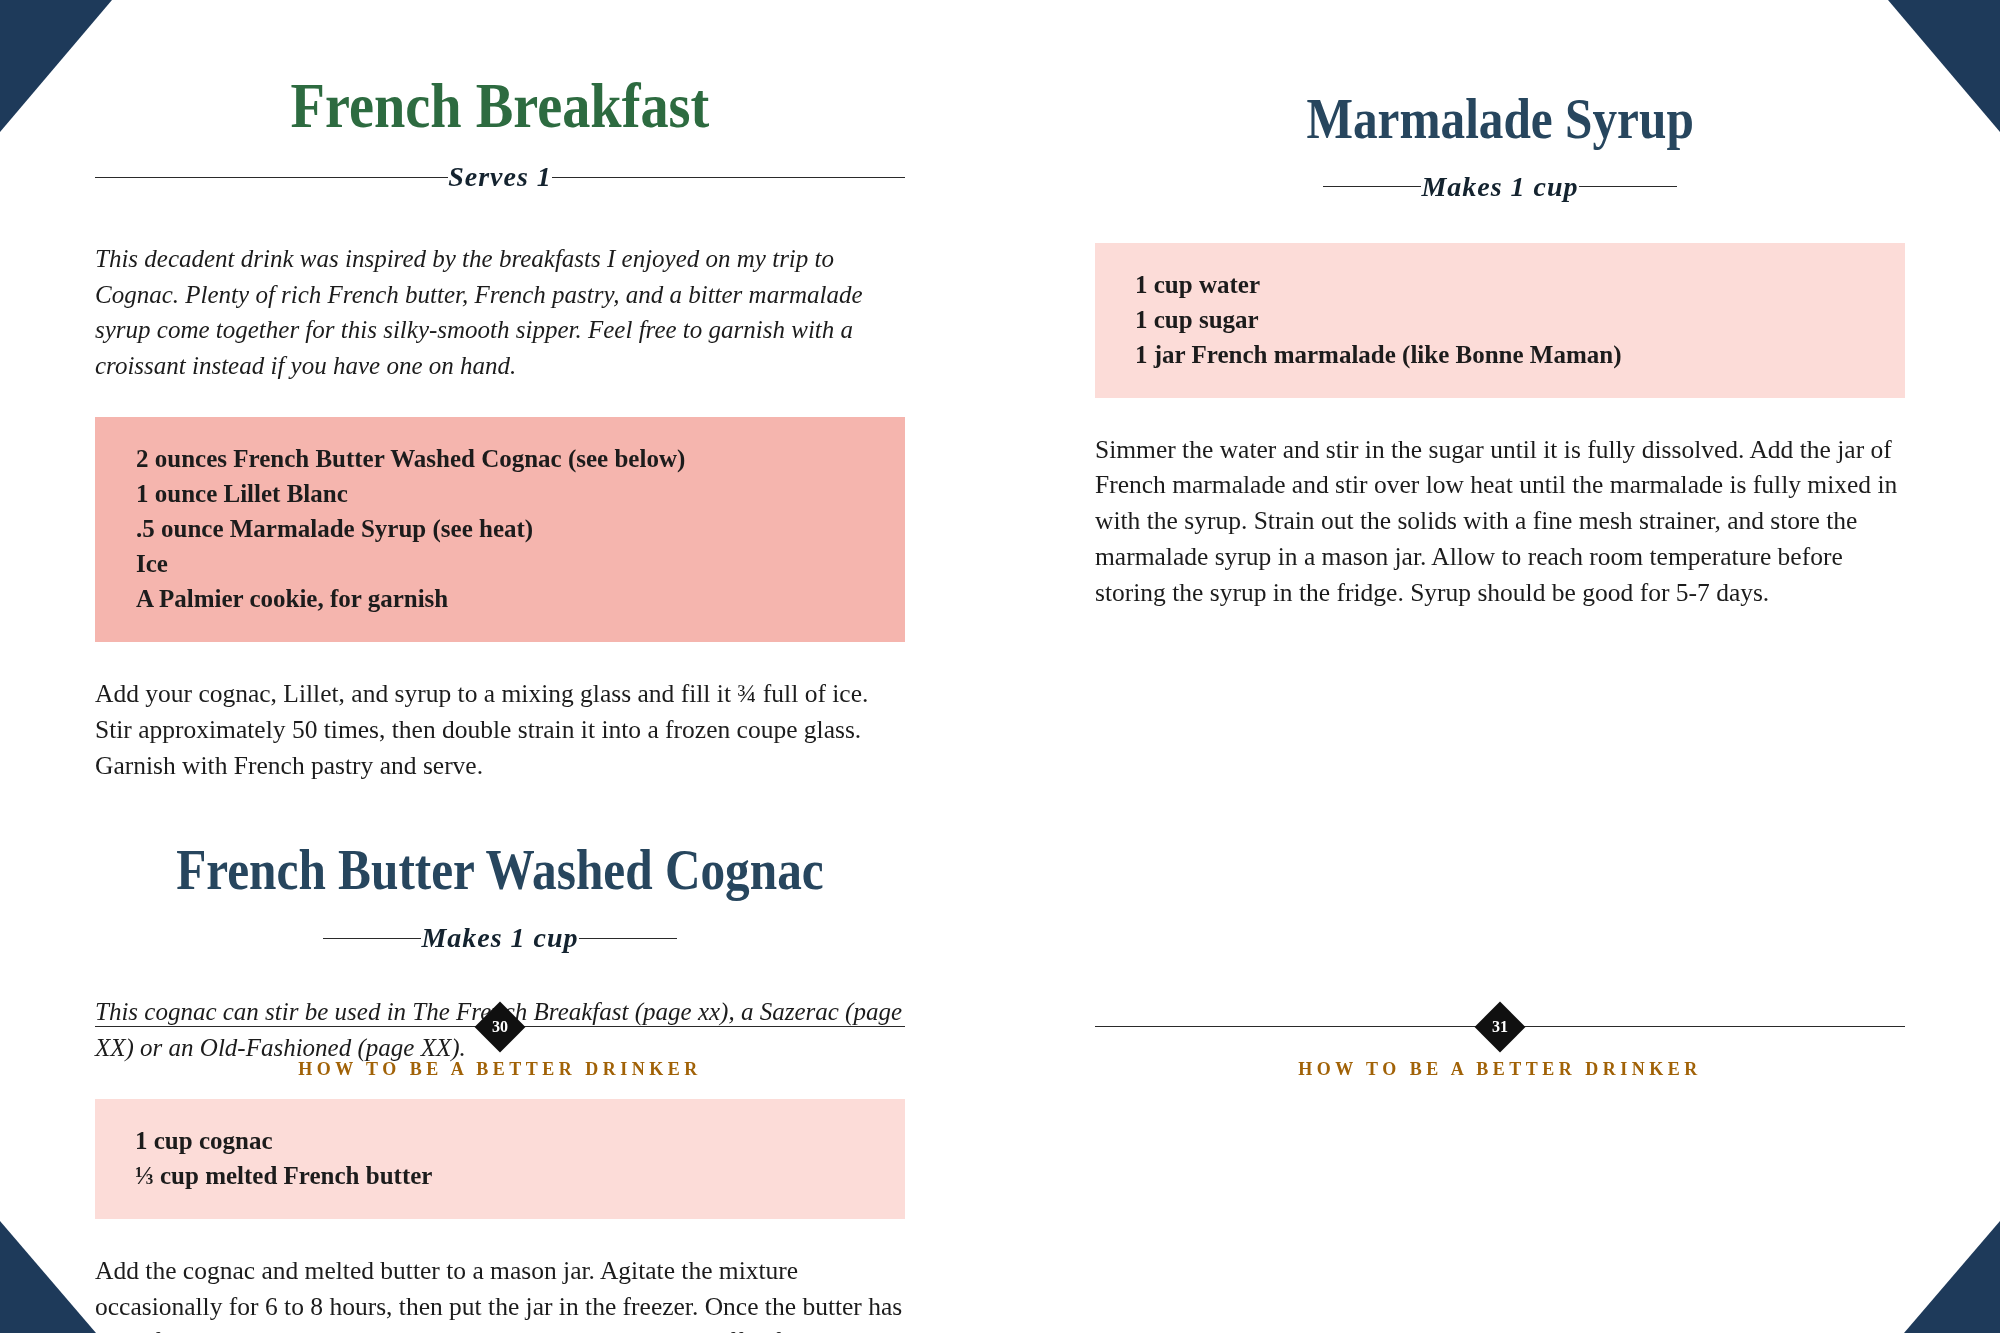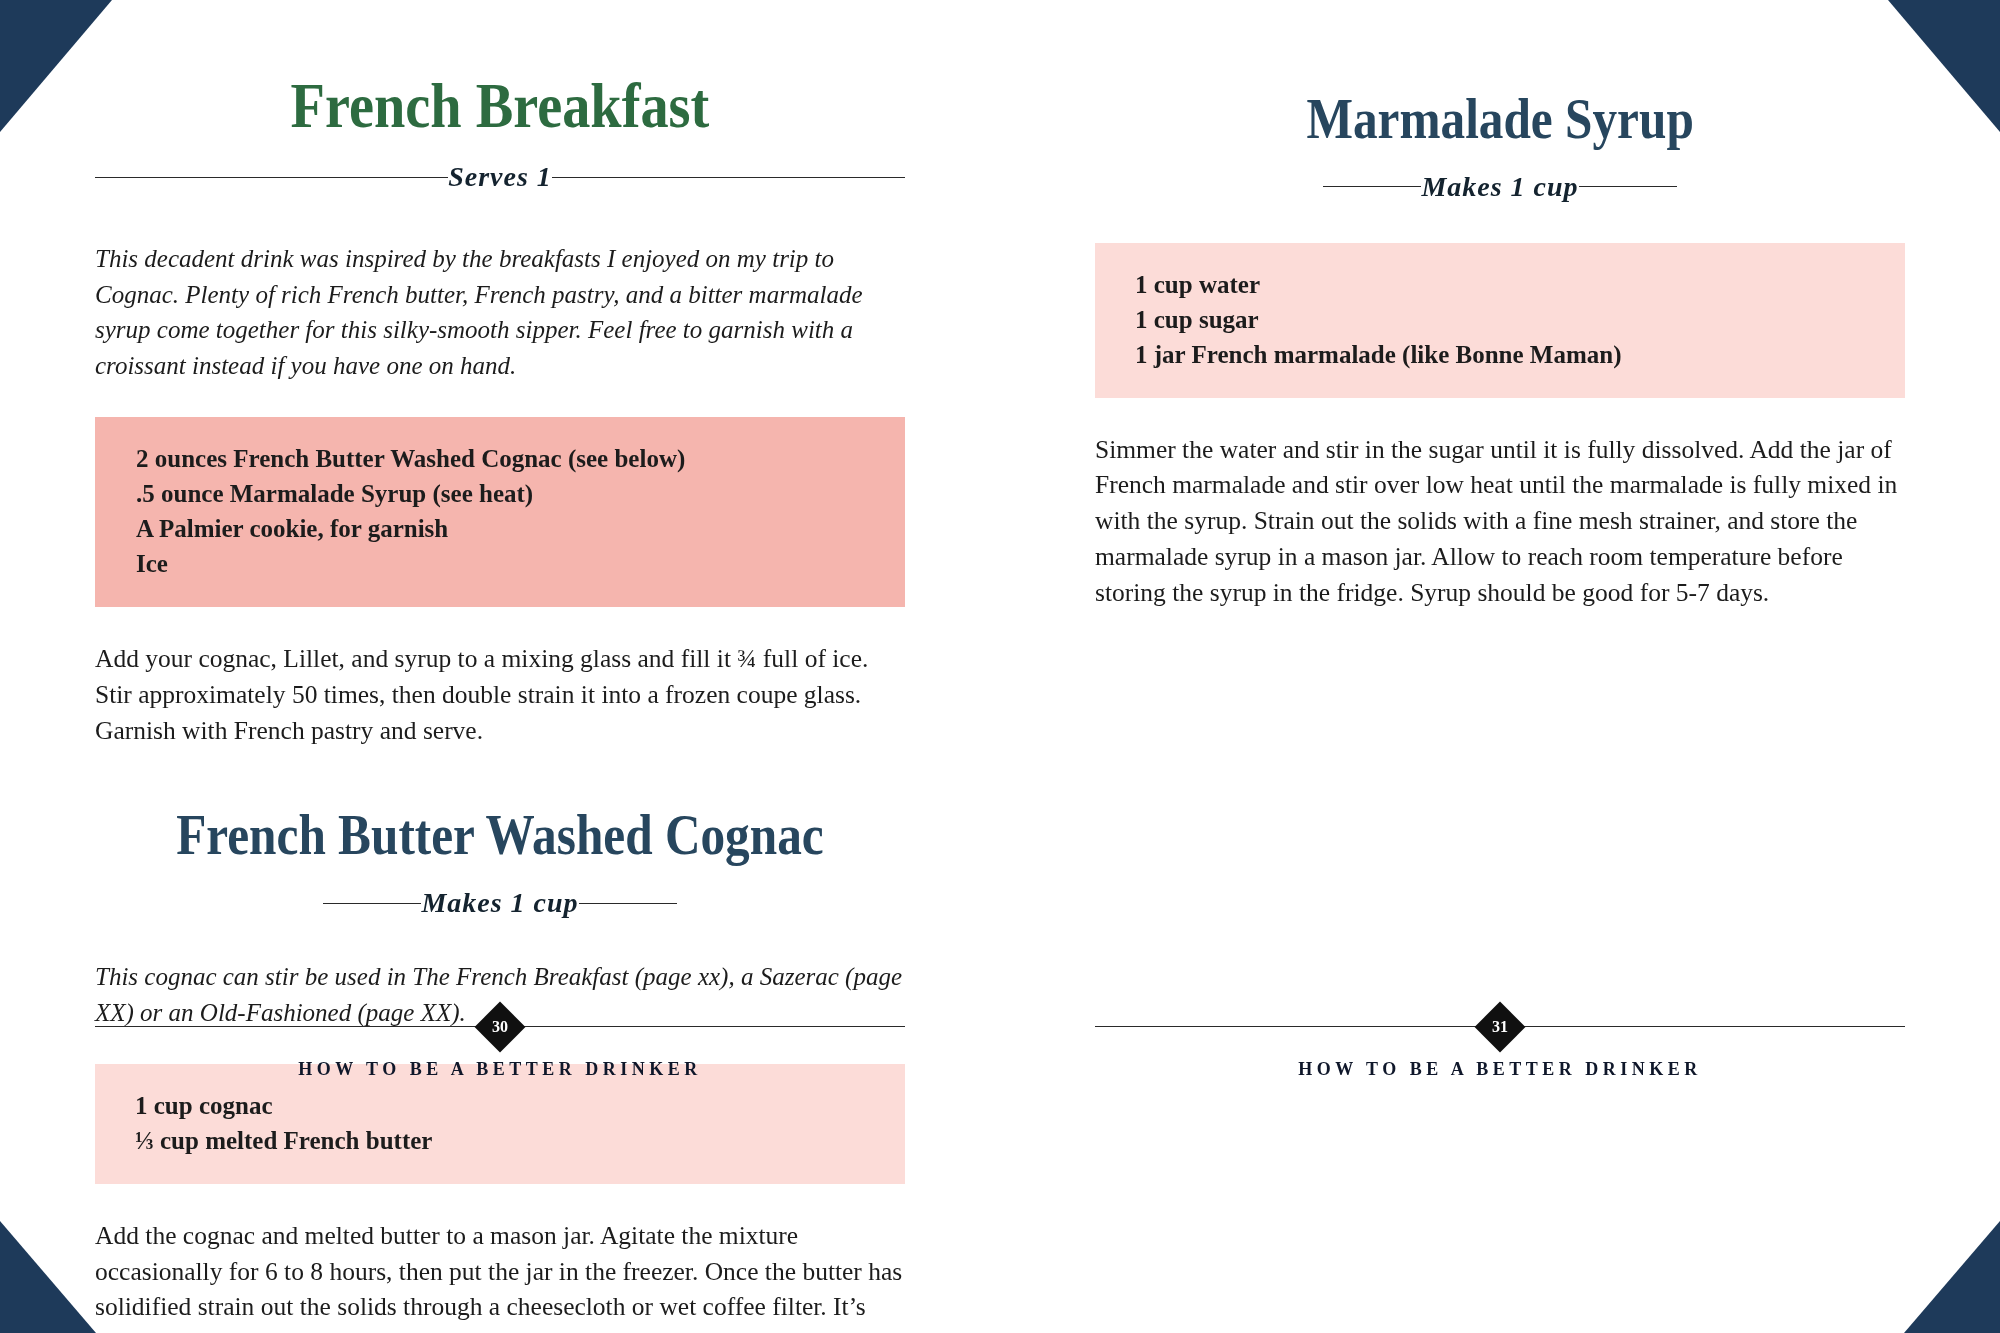--- a/index.html
+++ b/index.html
@@ -118,21 +118,21 @@
     color:#ffffff;
     font-size:16px;
     font-weight:bold;
     font-family:"Liberation Serif", serif;
   }
   .book-title{
     margin-top:32px;
     font-size:18px;
     font-weight:bold;
     letter-spacing:4.5px;
-    color:#0f172a;
+    color:#a16207;
   }
 </style>
 </head>
 <body>
 
 <div class="spread">
 
   <div class="corner tl"></div>
   <div class="corner tr"></div>
   <div class="corner bl"></div>
@@ -148,23 +148,24 @@
       <span class="line"></span>
       <span class="subtitle">Serves 1</span>
       <span class="line"></span>
     </div>
 
     <p class="intro">This decadent drink was inspired by the breakfasts I enjoyed on my trip to Cognac. Plenty of rich French butter, French pastry, and a bitter marmalade syrup come together for this silky-smooth sipper. Feel free to garnish with a croissant instead if you have one on hand.</p>
 
     <div class="ingredients-box dark">
       <ul>
         <li>2 ounces French Butter Washed Cognac (see below)</li>
+        <li>1 ounce Lillet Blanc</li>
         <li>.5 ounce Marmalade Syrup (see heat)</li>
+        <li>Ice</li>
         <li>A Palmier cookie, for garnish</li>
-        <li>Ice</li>
       </ul>
     </div>
 
     <p class="instructions">Add your cognac, Lillet, and syrup to a mixing glass and fill it ¾ full of ice. Stir approximately 50 times, then double strain it into a frozen coupe glass. Garnish with French pastry and serve.</p>
 
     <h2 class="recipe-title title-navy-2">
       <span class="condense">French Butter Washed Cognac</span>
     </h2>
 
     <div class="rule-row short">

